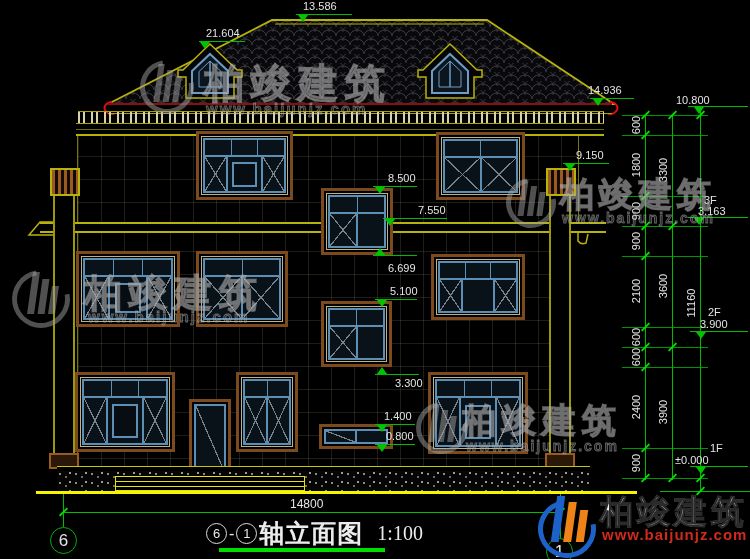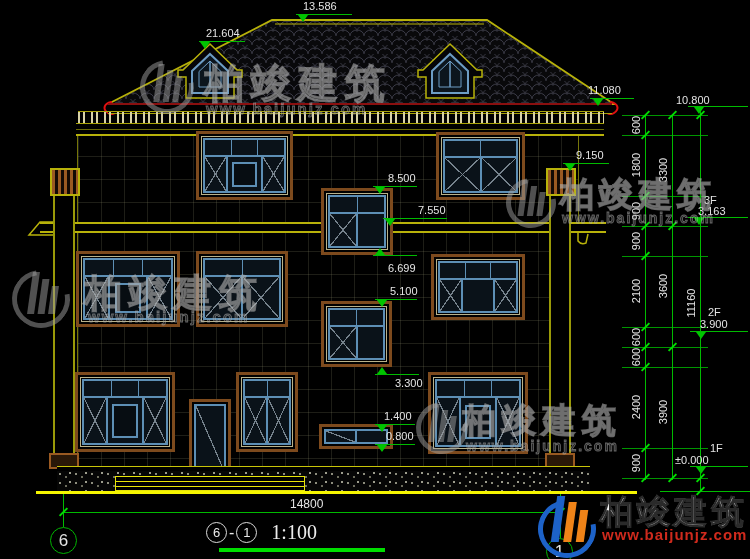--- a/index.html
+++ b/index.html
@@ -385,21 +385,21 @@
   <div class="tri" style="left:696px;top:467px"></div>
 
   <span class="dtx" style="left:303px;top:1px">13.586</span>
   <div class="gln" style="left:296px;top:14px;width:56px;height:1px"></div>
   <div class="tri" style="left:298px;top:15px"></div>
 
   <span class="dtx" style="left:206px;top:28px">21.604</span>
   <div class="gln" style="left:199px;top:41px;width:46px;height:1px"></div>
   <div class="tri" style="left:200px;top:42px"></div>
 
-  <span class="dtx" style="left:588px;top:85px">11.080</span>
+  <span class="dtx" style="left:588px;top:85px">14.936</span>
   <div class="gln" style="left:590px;top:98px;width:44px;height:1px"></div>
   <div class="tri" style="left:593px;top:99px"></div>
 
   <span class="dtx" style="left:576px;top:150px">9.150</span>
   <div class="gln" style="left:563px;top:163px;width:46px;height:1px"></div>
   <div class="tri" style="left:565px;top:164px"></div>
 
   <span class="dtx" style="left:388px;top:173px">8.500</span>
   <div class="gln" style="left:373px;top:186px;width:44px;height:1px"></div>
   <div class="tri" style="left:375px;top:187px"></div>
@@ -434,20 +434,21 @@
   <div class="tick" style="left:58px;top:511px"></div>
   <div class="tick" style="left:555px;top:511px"></div>
   <span class="dtx" style="left:290px;top:498px;font-size:12px">14800</span>
   <div class="bubble" style="left:50px;top:527px">6</div>
   <div class="bubble" style="left:546px;top:538px">1</div>
 
   <div class="abs" style="left:206px;top:521px;display:flex;align-items:center;gap:2px">
     <span class="circ">6</span>
     <span style="color:#e8e8e8;font-size:16px">-</span>
     <span class="circ">1</span>
+    <span style="color:#ececec;font-size:25px;font-weight:bold;letter-spacing:1px;line-height:1">轴立面图</span>
     <span style="color:#ececec;font-size:20px;margin-left:12px;font-family:'Liberation Serif',serif">1:100</span>
   </div>
   <div class="abs" style="left:219px;top:548px;width:166px;height:4px;background:#00dd00"></div>
 
   <div class="wlogo" style="left:138px;top:52px;width:58px;height:62px">
     <div class="ring" style="left:2px;top:8px;width:44px;height:44px"></div>
     <div class="bar" style="left:18px;top:12px;width:6px;height:38px"></div>
     <div class="bar" style="left:27px;top:18px;width:6px;height:32px"></div>
     <div class="bar" style="left:36px;top:24px;width:6px;height:26px"></div>
   </div>

